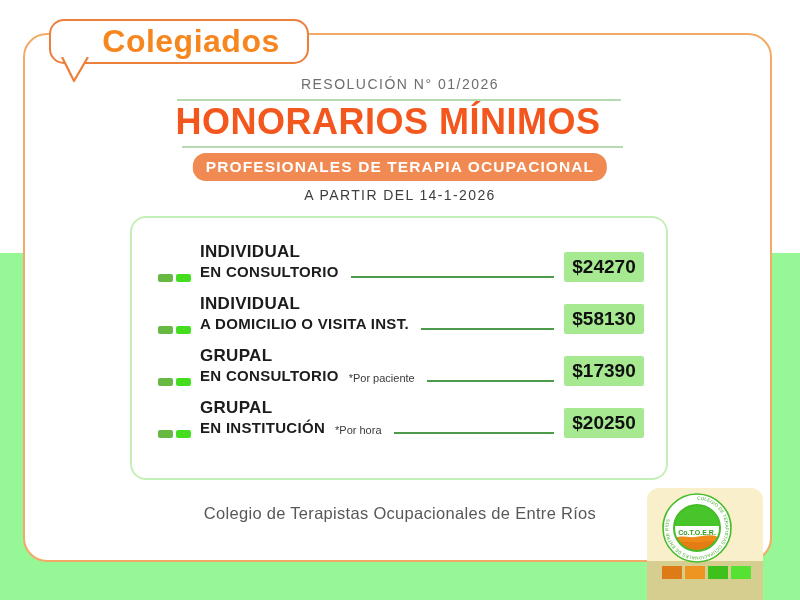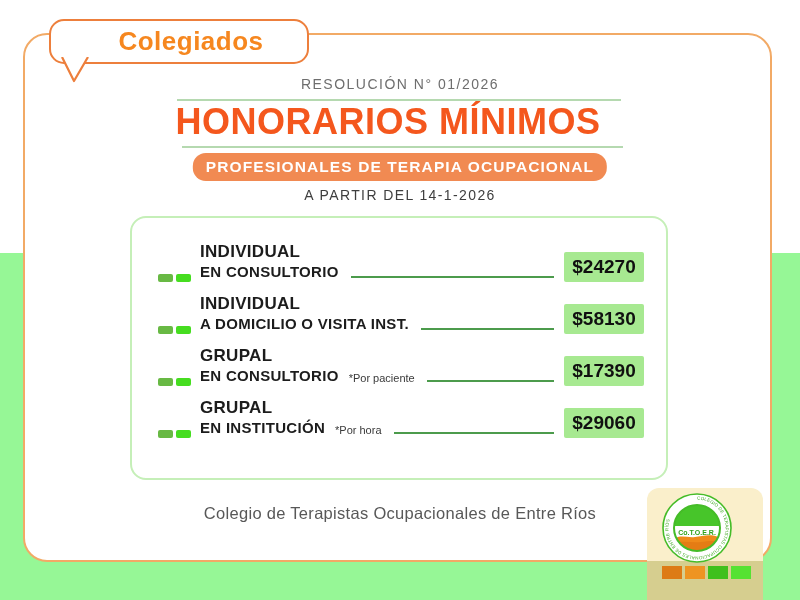--- a/index.html
+++ b/index.html
@@ -9,21 +9,21 @@
   }
   
   .green-band{position:absolute;left:0;top:253px;width:800px;height:347px;background:#96F796;z-index:1;}
   
   .card{position:absolute;left:23px;top:33px;width:745px;height:525px;background:#ffffff;
         border:2px solid #F2AA66;border-radius:24px;z-index:2;}
   
   .badge{position:absolute;left:49px;top:19px;width:256px;height:41px;background:#ffffff;
          border:2px solid #ED7F3C;border-radius:15px;z-index:5;
          display:flex;align-items:center;justify-content:center;}
-  .badge-text{color:#F6871F;font-size:26px;font-weight:bold;letter-spacing:.5px;margin-left:24px;}
+  .badge-text{color:#F6871F;font-size:32px;font-weight:bold;letter-spacing:.5px;margin-left:24px;}
   .badge-tail{position:absolute;left:60px;top:57px;z-index:6;}
   
   .resolution{position:absolute;left:0;top:76px;width:800px;text-align:center;z-index:3;
               color:#6E6E6E;font-size:14px;letter-spacing:1.5px;}
   .hr{position:absolute;height:0;border-top:2px solid #B5D9B0;z-index:3;}
   .hr1{left:177px;top:99px;width:444px;}
   .hr2{left:182px;top:146px;width:441px;}
   .title{position:absolute;left:0;top:101px;width:776px;text-align:center;z-index:3;
          color:#F4571D;font-size:36px;font-weight:bold;letter-spacing:.5px;}
   .banner{position:absolute;left:50%;top:153px;transform:translateX(-50%);z-index:3;
@@ -140,21 +140,21 @@
           <i class="d2"></i>
         </span>
       <div class="row-main">
         <div class="fee-l1">GRUPAL</div>
         <div class="fee-l2">
           <span class="fee-detail">EN INSTITUCIÓN</span>
           <span class="fee-note">*Por hora</span>
           <span class="leader"></span>
         </div>
       </div>
-      <div class="price">$29060</div>
+      <div class="price">$20250</div>
     </div>
 
   </div>
 
   <div class="footer-org">Colegio de Terapistas Ocupacionales de Entre Ríos</div>
 
   <div class="logo-panel-top"></div>
   <div class="logo-panel-bottom"></div>
 
   <svg class="logo-svg" width="72" height="72" viewBox="0 0 72 72">

